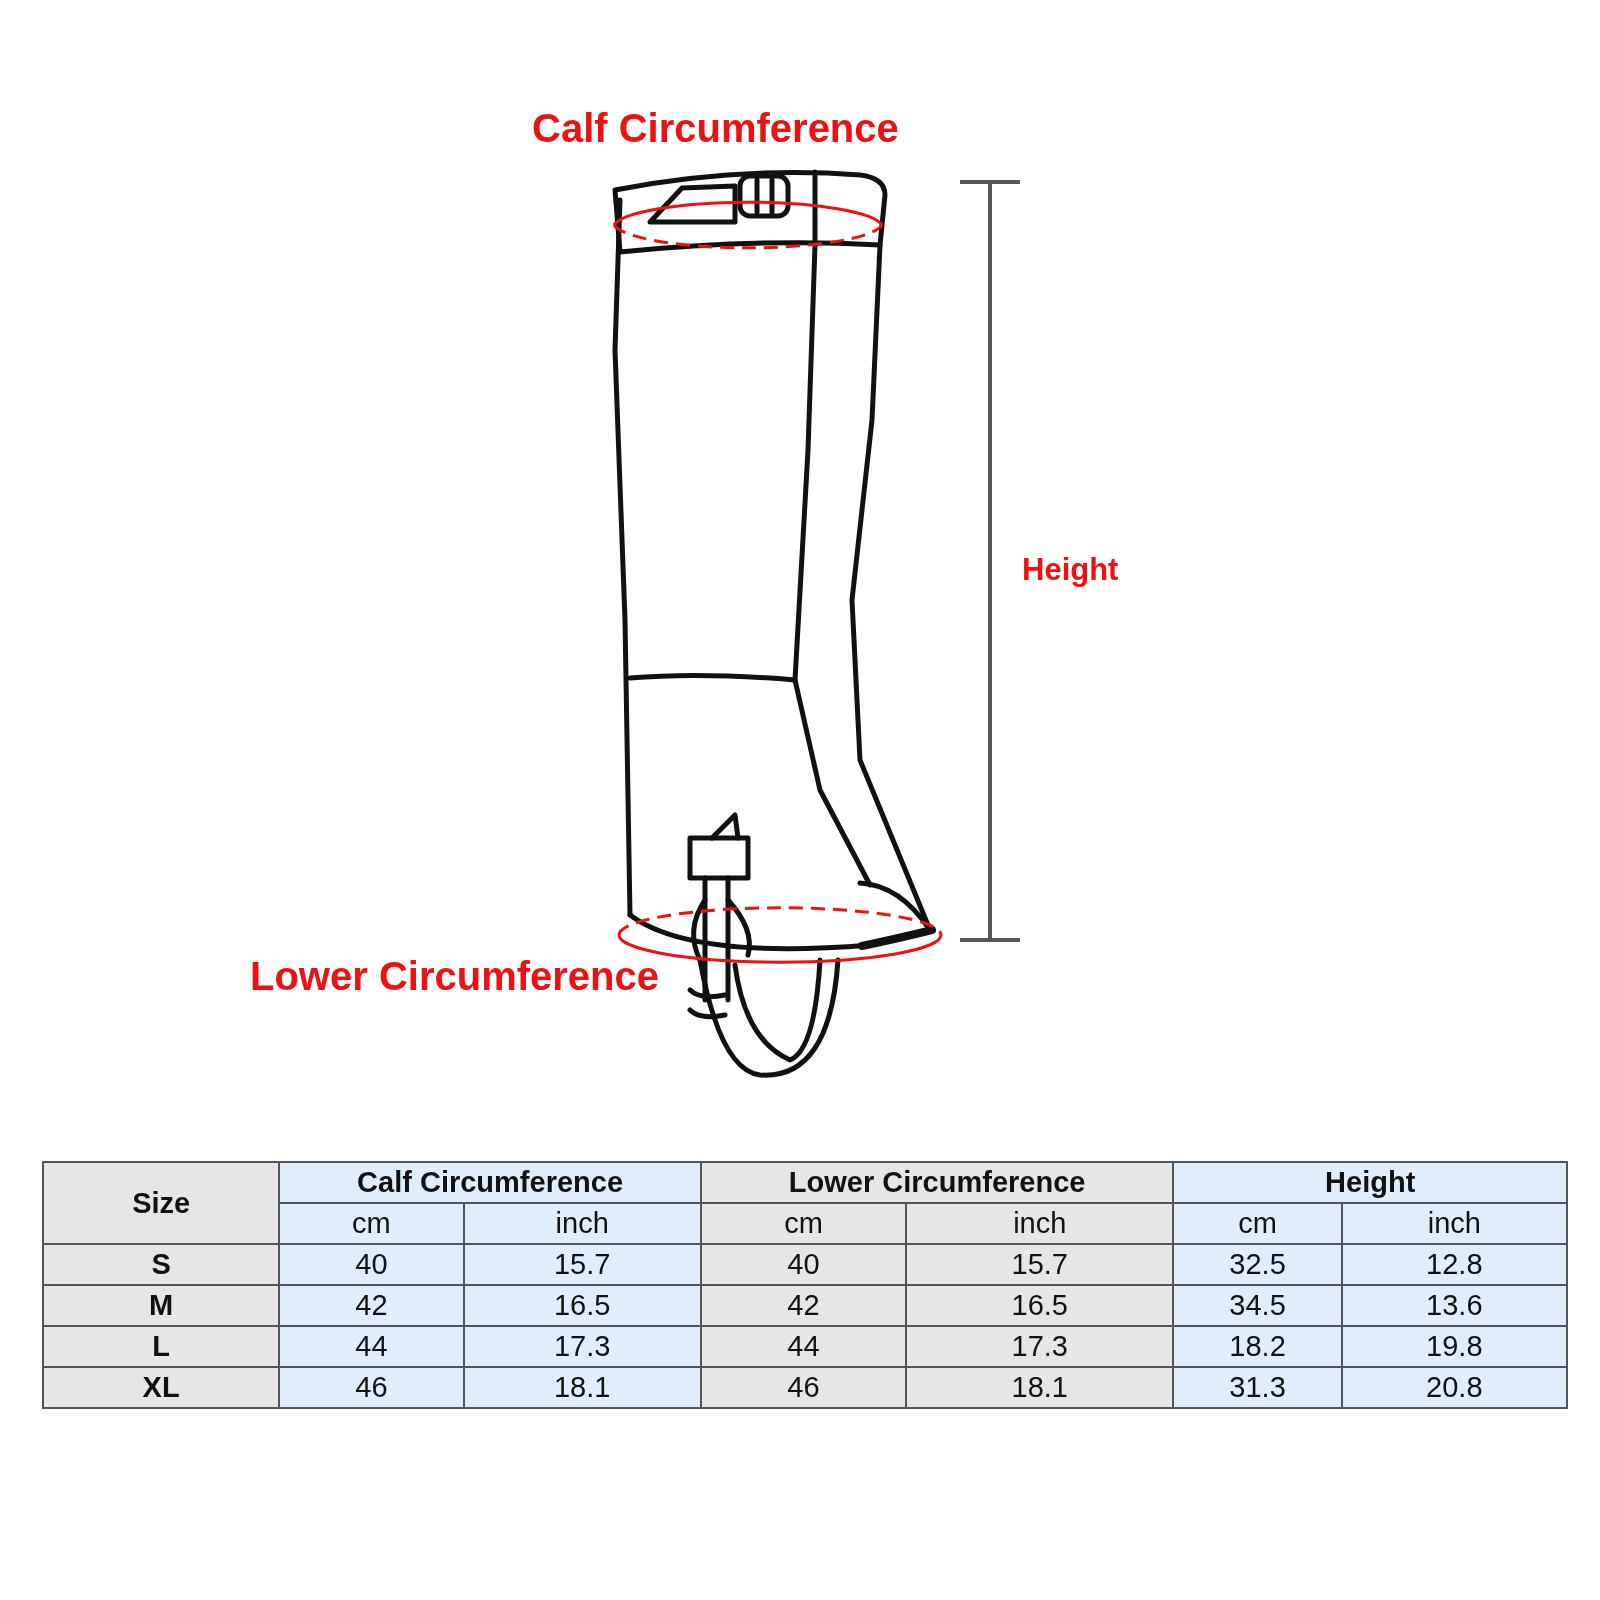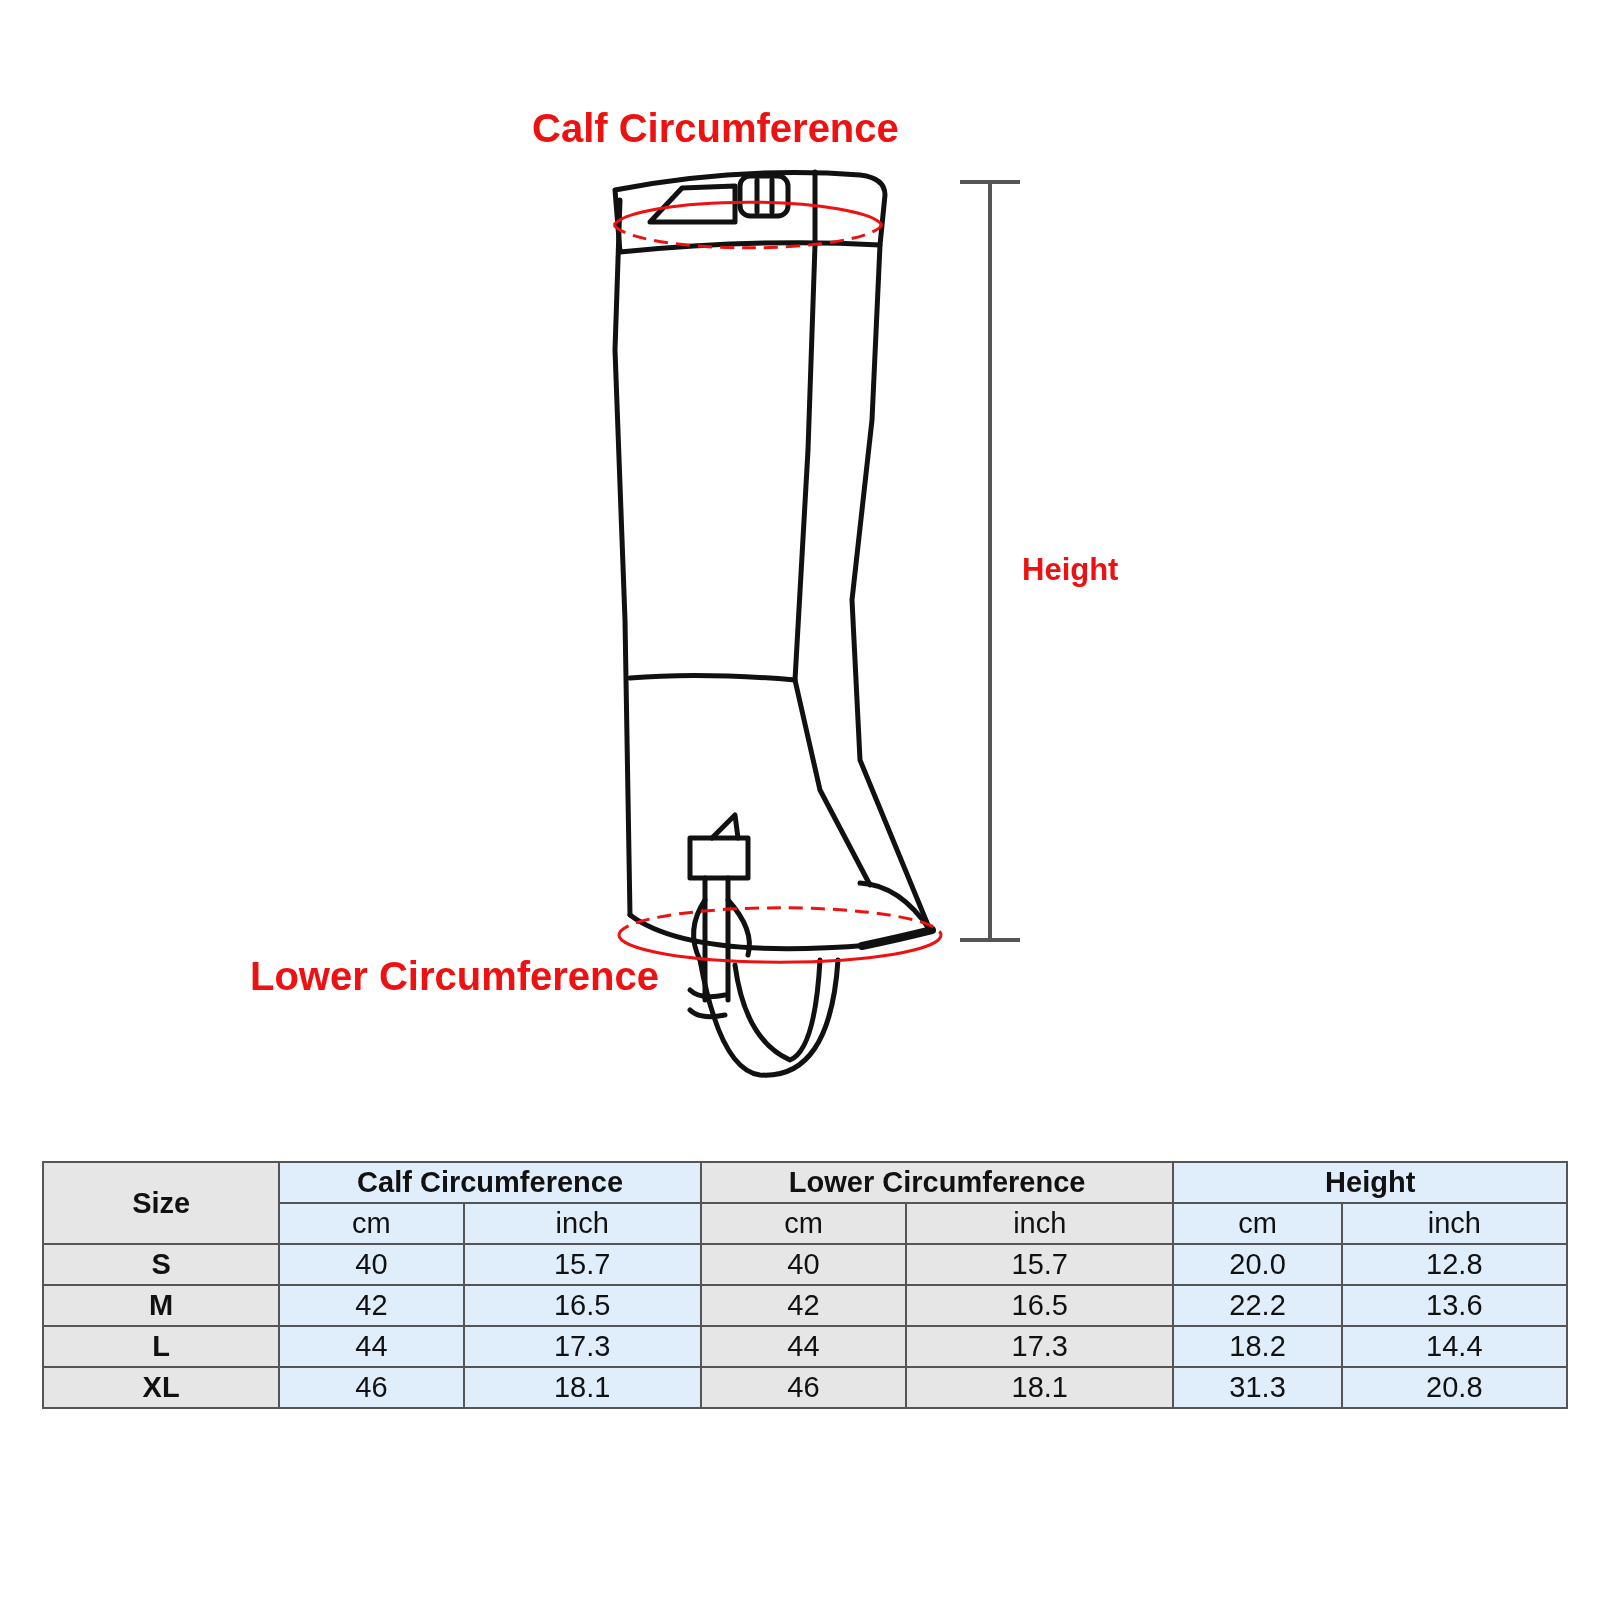--- a/index.html
+++ b/index.html
@@ -108,40 +108,40 @@
     <td class="g">inch</td>
     <td class="b">cm</td>
     <td class="b">inch</td>
   </tr>
   <tr>
     <td class="g bold">S</td>
     <td class="b">40</td>
     <td class="b">15.7</td>
     <td class="g">40</td>
     <td class="g">15.7</td>
-    <td class="b">20.0</td>
+    <td class="b">32.5</td>
     <td class="b">12.8</td>
   </tr>
   <tr>
     <td class="g bold">M</td>
     <td class="b">42</td>
     <td class="b">16.5</td>
     <td class="g">42</td>
     <td class="g">16.5</td>
-    <td class="b">22.2</td>
+    <td class="b">34.5</td>
     <td class="b">13.6</td>
   </tr>
   <tr>
     <td class="g bold">L</td>
     <td class="b">44</td>
     <td class="b">17.3</td>
     <td class="g">44</td>
     <td class="g">17.3</td>
     <td class="b">18.2</td>
-    <td class="b">14.4</td>
+    <td class="b">19.8</td>
   </tr>
   <tr>
     <td class="g bold">XL</td>
     <td class="b">46</td>
     <td class="b">18.1</td>
     <td class="g">46</td>
     <td class="g">18.1</td>
     <td class="b">31.3</td>
     <td class="b">20.8</td>
   </tr>

